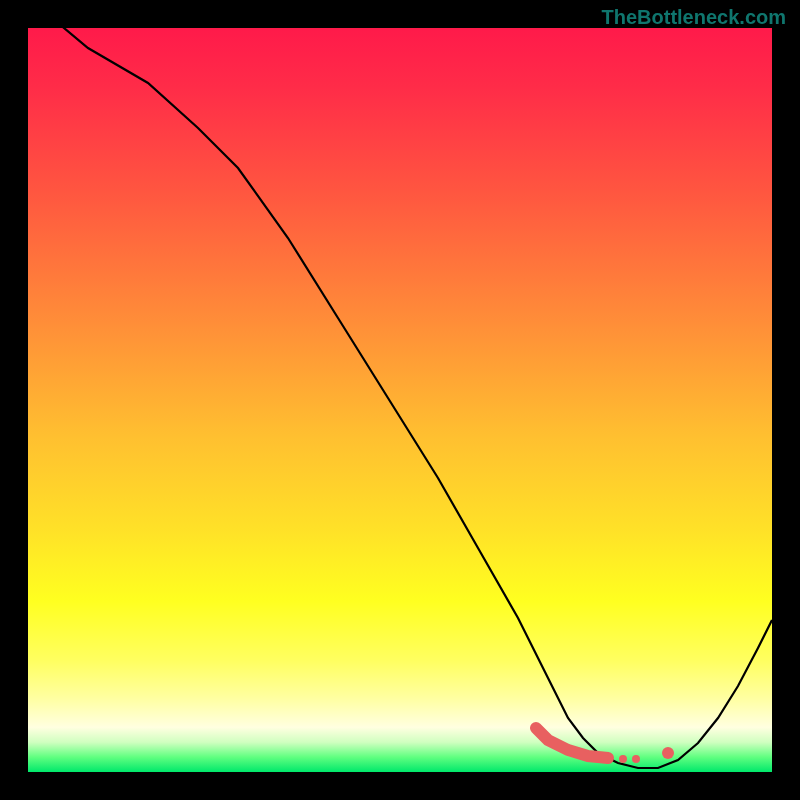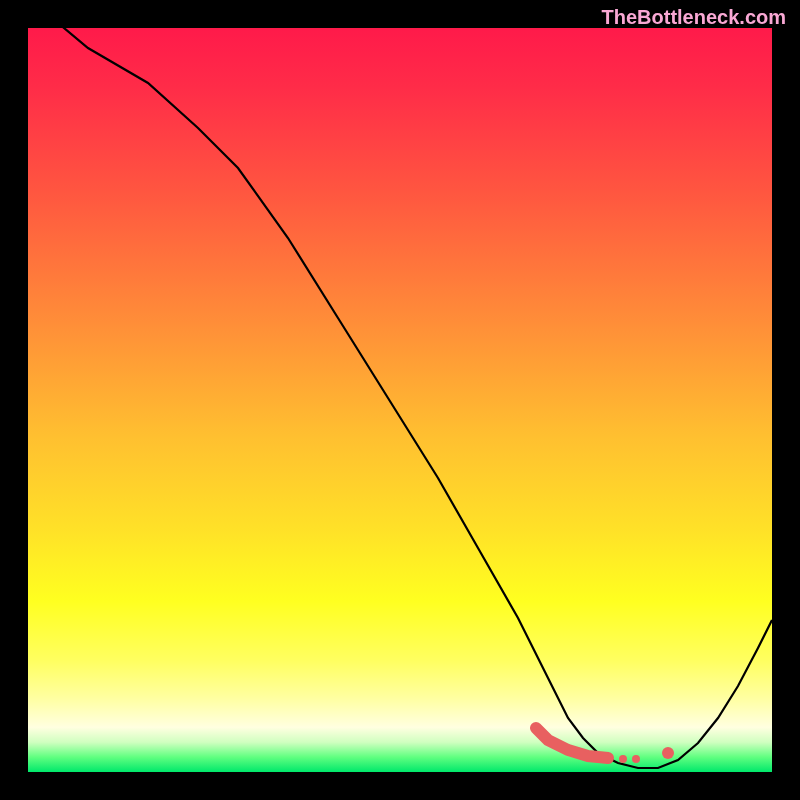--- a/index.html
+++ b/index.html
@@ -7,21 +7,21 @@
     width: 800px;
     height: 800px;
     background: #000;
     position: relative;
     font-family: Arial, sans-serif;
   }
   .watermark {
     position: absolute;
     top: 6px;
     right: 14px;
-    color: #f9a8d4;
+    color: #0f766e;
     font-size: 20px;
     font-weight: bold;
     z-index: 10;
   }
   .plot-area {
     position: absolute;
     left: 28px;
     top: 28px;
     width: 744px;
     height: 744px;

